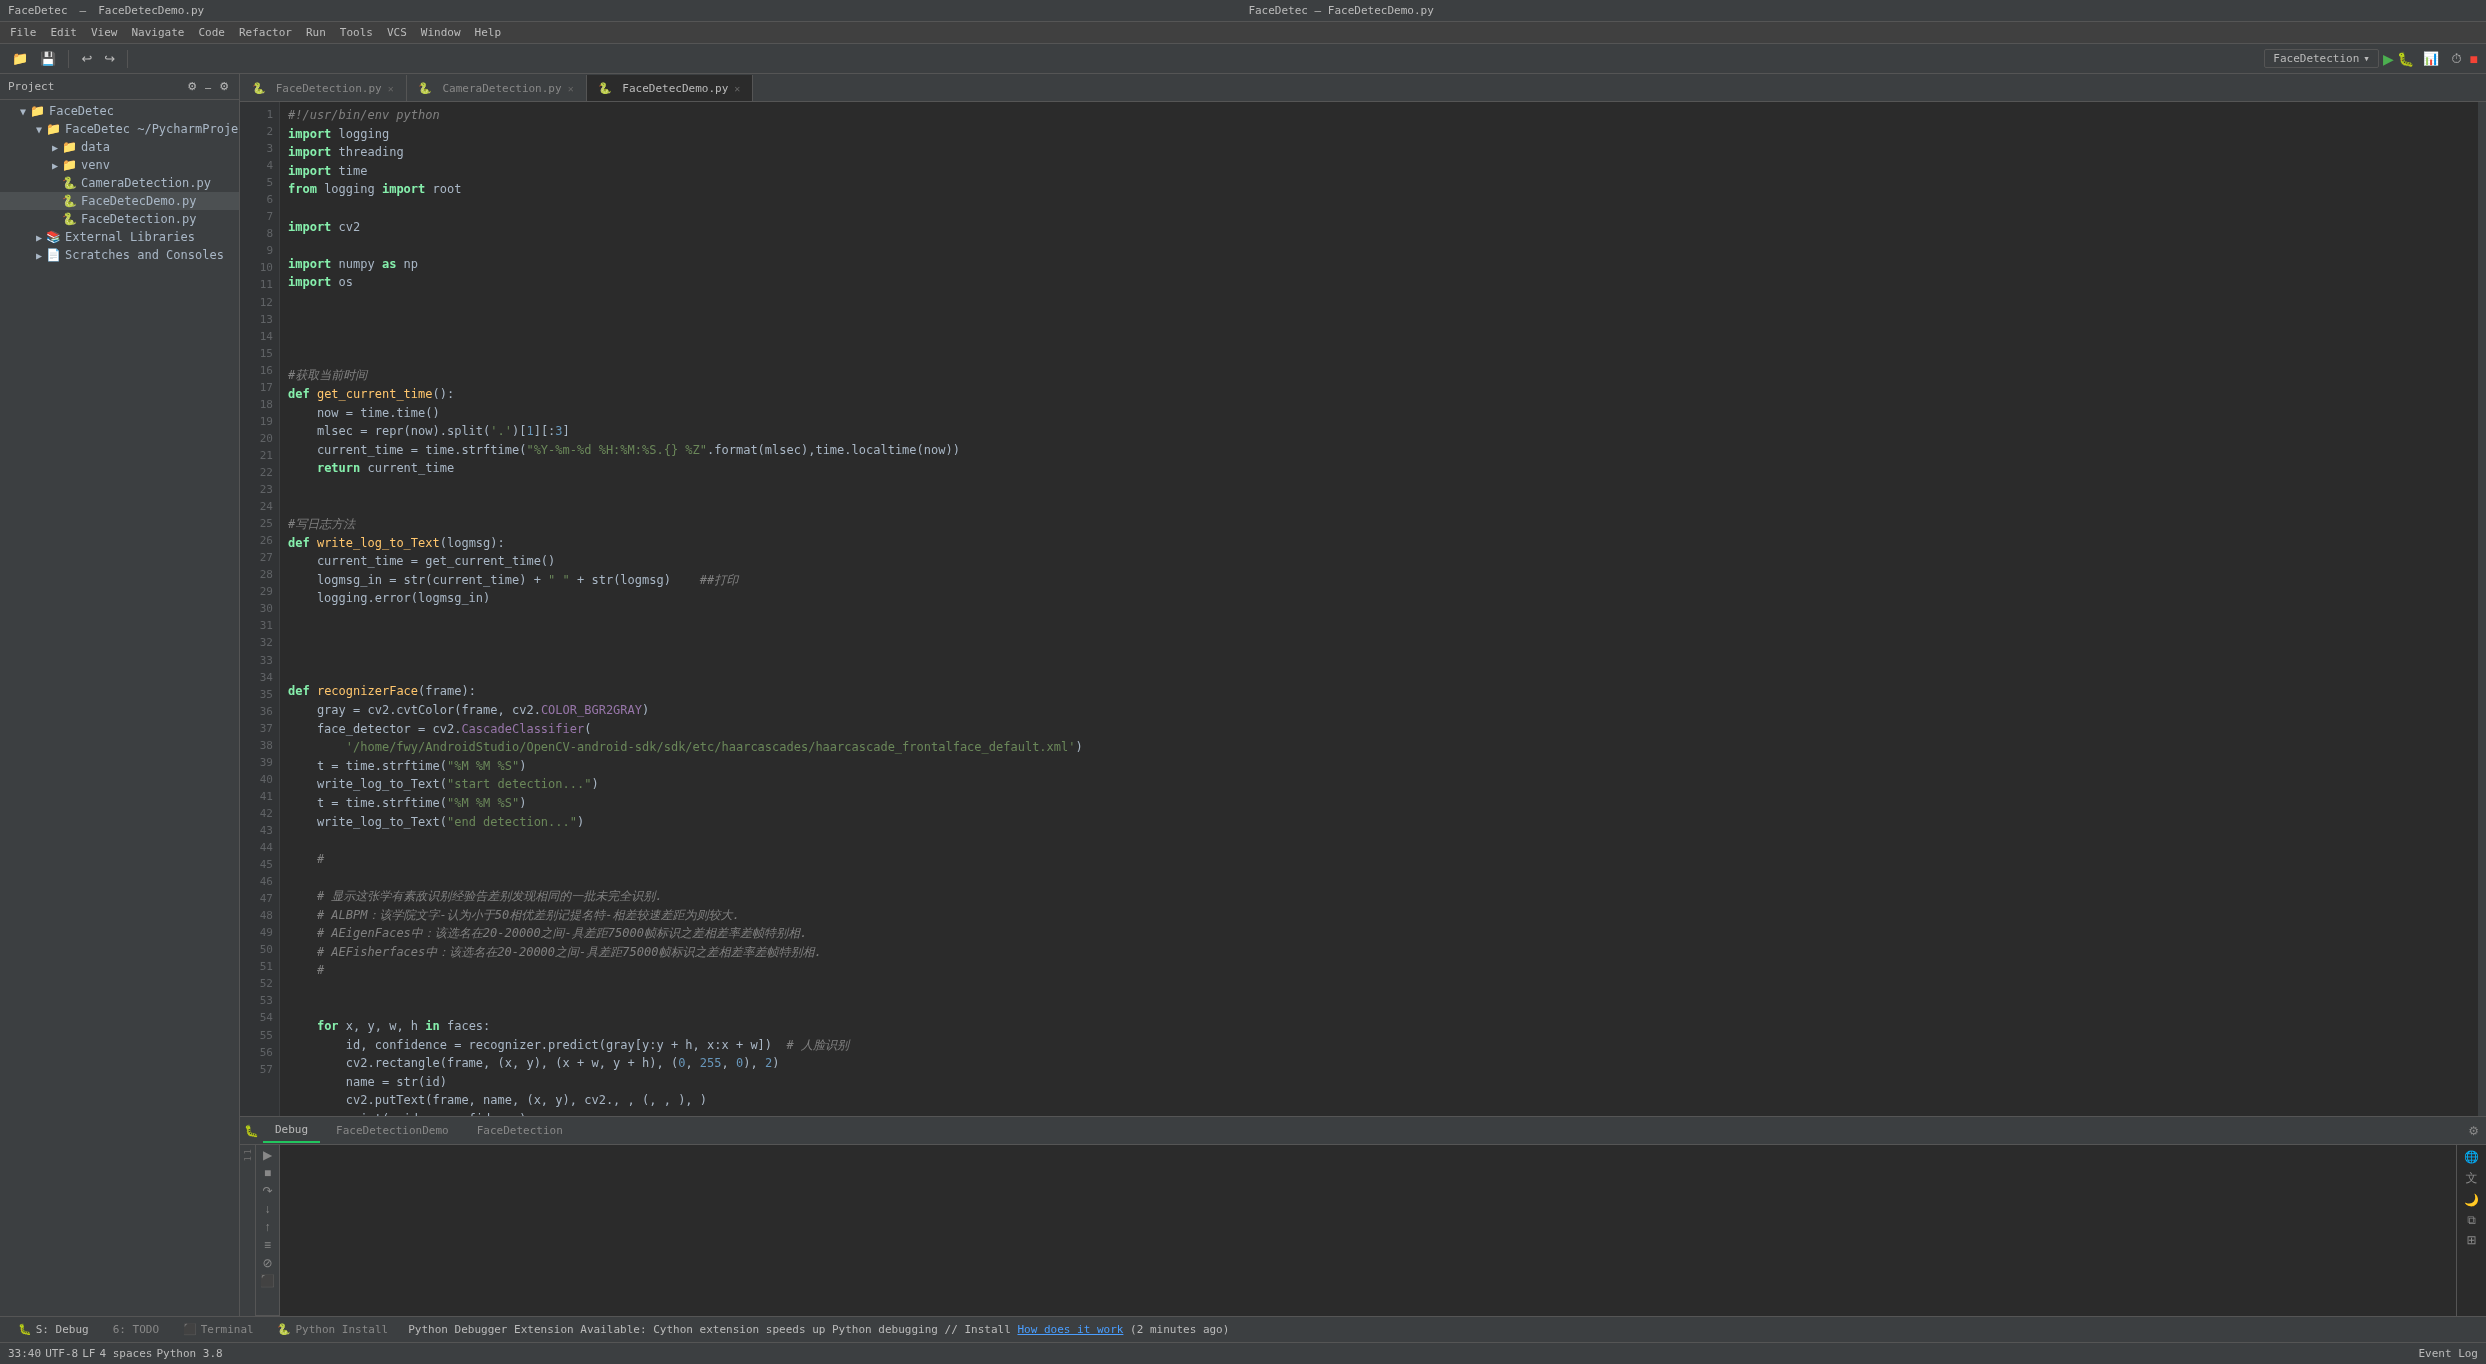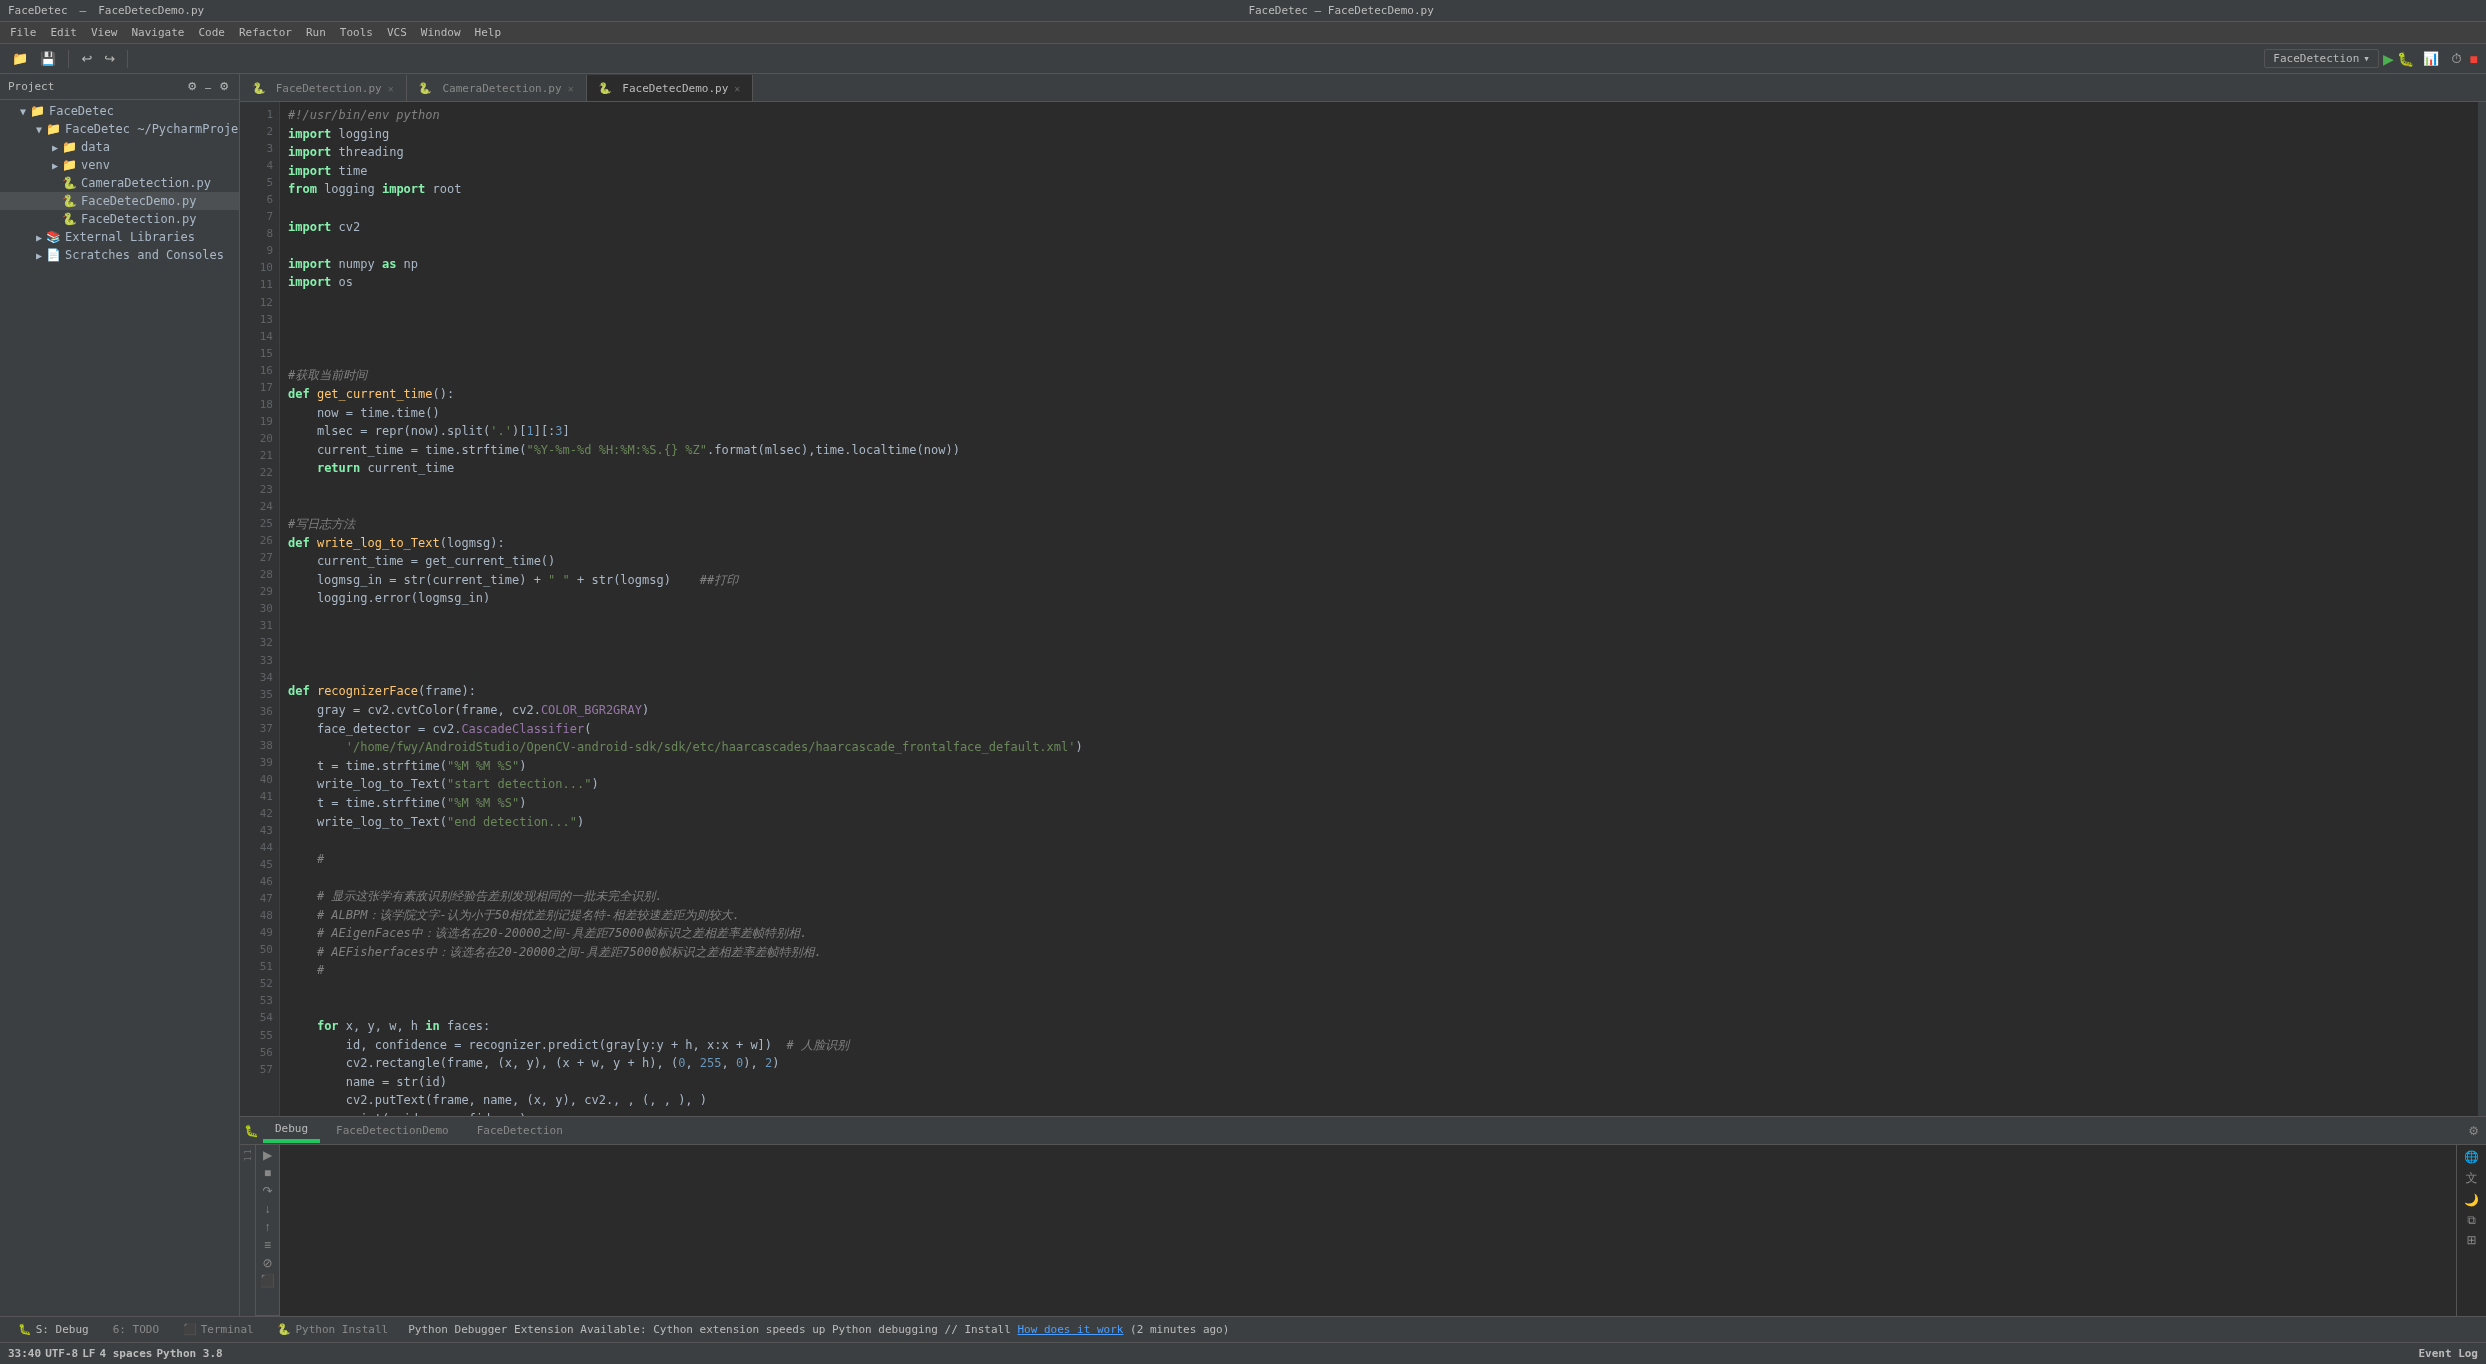--- a/index.html
+++ b/index.html
@@ -275,21 +275,21 @@
       font-size: 11px;
       color: #888;
       cursor: pointer;
       height: 24px;
       display: flex;
       align-items: center;
       gap: 4px;
     }
     .bottom-tab.active {
       color: #bbbbbb;
-      border-bottom: 4px solid #22c55e;
+      border-bottom: 2px solid #22c55e;
     }
     #bottom-toolbar {
       display: flex;
       align-items: center;
       padding: 2px 4px;
       gap: 2px;
       background: #3c3f41;
       border-bottom: 1px solid #555;
       height: 24px;
     }
@@ -334,21 +334,21 @@
       align-items: center;
       padding: 0 8px;
       font-size: 11px;
       color: #bbbbbb;
       border-top: 1px solid #555;
       flex-shrink: 0;
       gap: 8px;
     }
     .status-left { display: flex; align-items: center; gap: 4px; }
     .status-right { margin-left: auto; display: flex; gap: 12px; }
-    .status-item { cursor: pointer; font-weight: bold; }
+    .status-item { cursor: pointer; }
 
     
     #runner-bar {
       background: #3c3f41;
       height: 26px;
       display: flex;
       align-items: center;
       padding: 0 8px;
       font-size: 11px;
       color: #bbbbbb;

